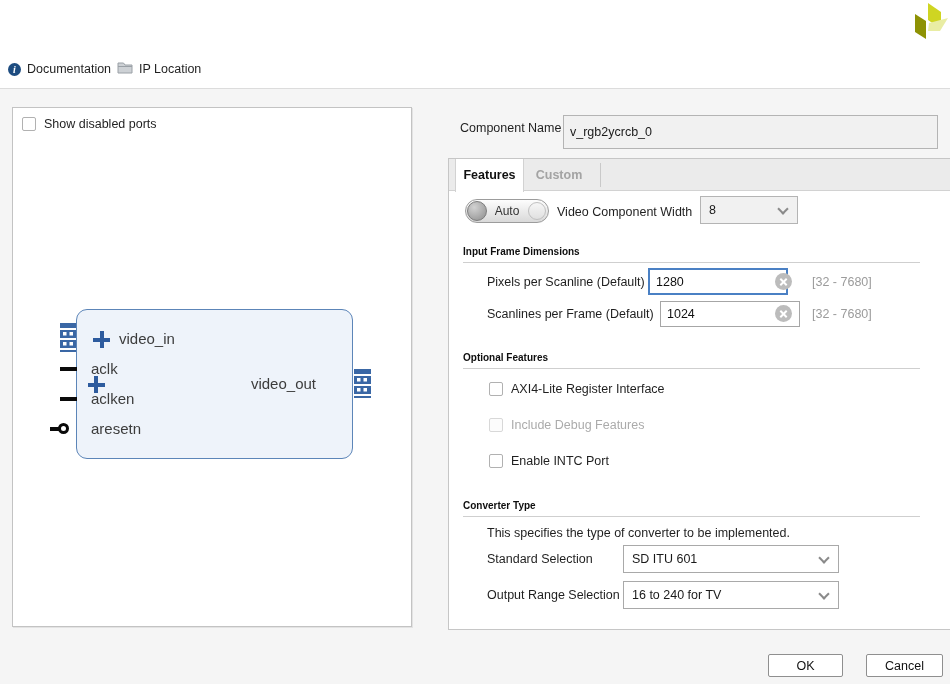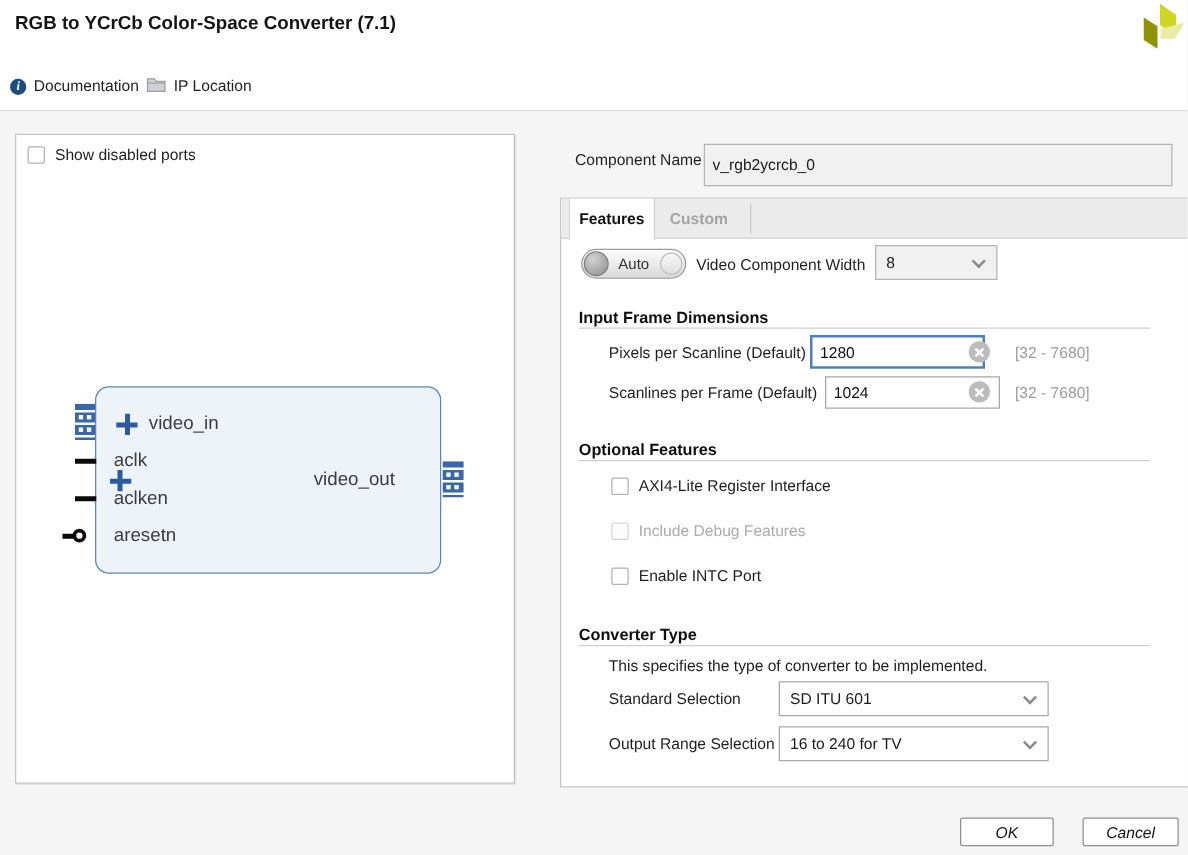--- a/index.html
+++ b/index.html
@@ -41,48 +41,47 @@
   .tab.inactive { left:76px; width:68px; color:#a3a3a3;font-weight:bold; }
   .tabsep { position:absolute; left:151px; top:4px; width:1px; height:24px; background:#c9c9c9; }
 
   
   .toggle { position:absolute; left:465px; top:199px; width:84px; height:24px; border:1px solid #9c9c9c; border-radius:13px; background:linear-gradient(#fdfdfd,#d9d9d9); }
   .toggle .knob { position:absolute; left:1px; top:1px; width:20px; height:20px; border-radius:50%; border:1px solid #7c7c7c; background:radial-gradient(circle at 35% 30%, #d2d2d2, #8d8d8d); }
   .toggle .ghost { position:absolute; right:2px; top:2px; width:18px; height:18px; border-radius:50%; border:1px solid #c0c0c0; background:linear-gradient(#f6f6f6,#e0e0e0); }
   .toggle .tlabel { position:absolute; left:0; width:100%; top:0; line-height:22px; text-align:center; font-size:12px; color:#333; }
 
   .flabel { position:absolute; font-size:12.5px; color:#1f1f1f; white-space:nowrap; }
-  .sect-head { position:absolute; font-size:13px; font-weight:bold; color:#0e0e0e; white-space:nowrap; }
+  .sect-head { position:absolute; font-size:10px; font-weight:bold; color:#0e0e0e; white-space:nowrap; }
   .sect-line { position:absolute; height:1px; background:#cfcfcf; }
 
   .num-input { position:absolute; width:140px; height:27px; font-family:"Liberation Sans",sans-serif; font-size:12.5px; color:#111; padding:0 26px 0 6px; background:#fff; }
   .num-input.focused { border:2px solid #4a80c4; }
   .num-input.normal { border:1px solid #a6a6a6; }
   .clear-ic { position:absolute; width:17px; height:17px; border-radius:50%; background:#bcbcbc; }
   .clear-ic::before, .clear-ic::after { content:""; position:absolute; left:4px; top:7.5px; width:9px; height:2px; background:#fff; }
   .clear-ic::before { transform:rotate(45deg); }
   .clear-ic::after { transform:rotate(-45deg); }
   .range { position:absolute; font-size:12.5px; color:#9b9b9b; white-space:nowrap; }
 
   .ddl { position:absolute; border:1px solid #a9a9a9; background:#fff; font-size:12.5px; color:#1a1a1a; }
   .ddl.gray { background:#f1f1f1; border-color:#b4b4b4; }
   .ddl .val { position:absolute; left:8px; top:0; line-height:26px; }
   .chev { position:absolute; right:10px; top:8px; width:8px; height:8px; border-right:2px solid #8a8a8a; border-bottom:2px solid #8a8a8a; transform:rotate(45deg); }
 
   .opt-label { position:absolute; font-size:12.5px; color:#1f1f1f; }
   .opt-label.disabled { color:#ababab; }
   .desc { position:absolute; font-size:12.5px; color:#1f1f1f; }
 
-  .btn { position:absolute; height:23px; background:#fff; border:1px solid #8f8f8f; border-radius:2px; font-family:"Liberation Sans",sans-serif; font-size:12.5px; color:#111; text-align:center; line-height:23px;font-style:italic; }
+  .btn { position:absolute; height:23px; background:#fff; border:1px solid #8f8f8f; border-radius:2px; font-family:"Liberation Sans",sans-serif; font-size:12.5px; color:#111; text-align:center; line-height:23px; }
 </style>
 </head>
 <body>
 
 <div class="header">
-  <div class="title">RGB to YCrCb Color-Space Converter (7.1)</div>
 
   <span class="logo">
     <svg width="50" height="40" viewBox="0 0 50 40">
       <polygon points="30,1 43,10 43,27 30,18" fill="#cfd522"></polygon>
       <polygon points="17,12 28,19 28,37 17,30" fill="#8e9204"></polygon>
       <polygon points="31,21 50,16 42,29 30,29" fill="#e9eda4"></polygon>
     </svg>
   </span>
 
   <div class="hlink" style="left:8px;">

